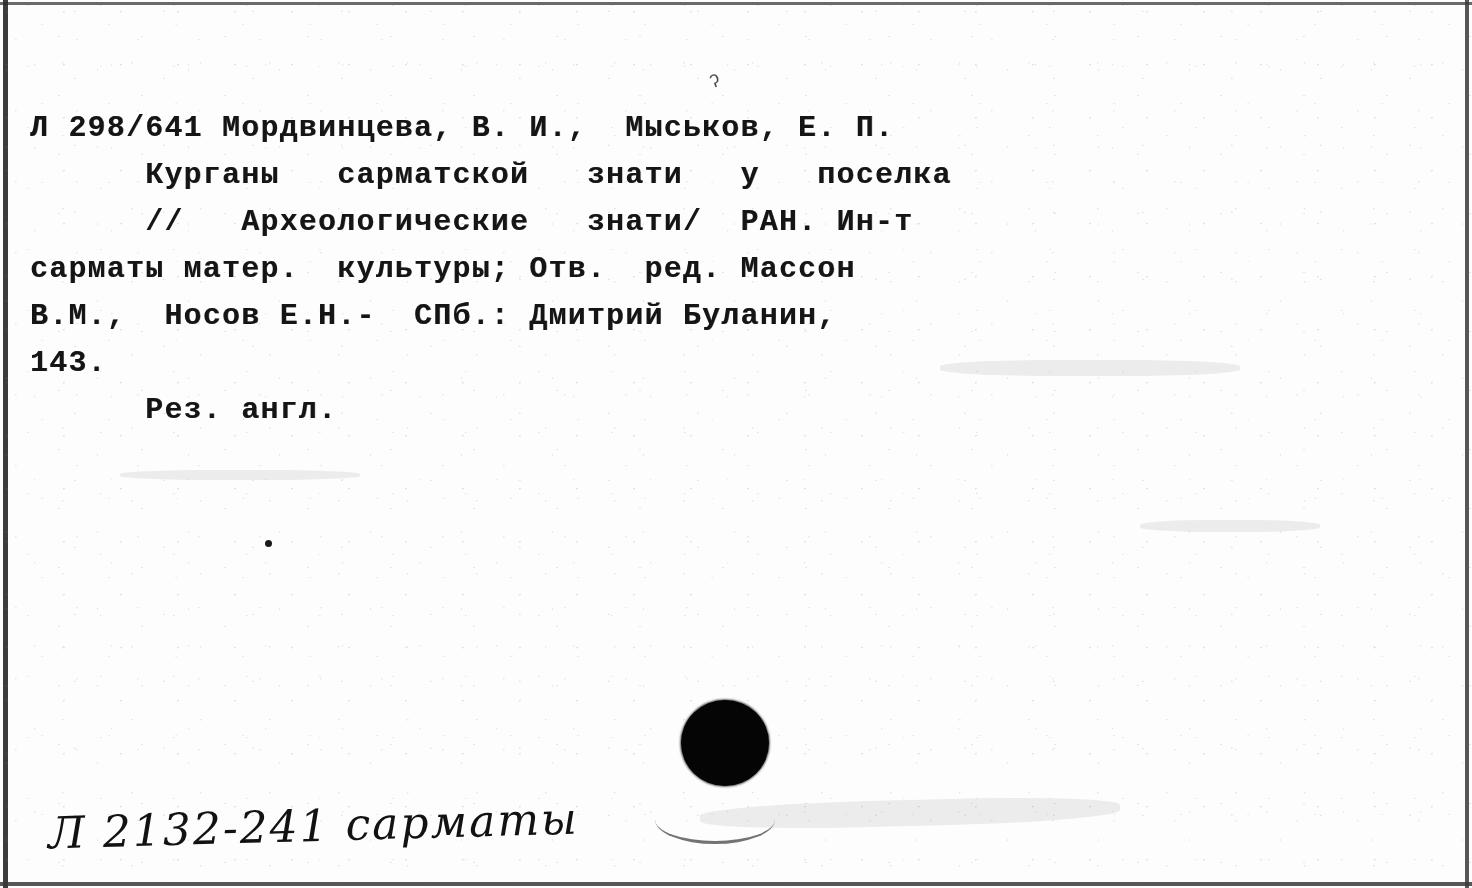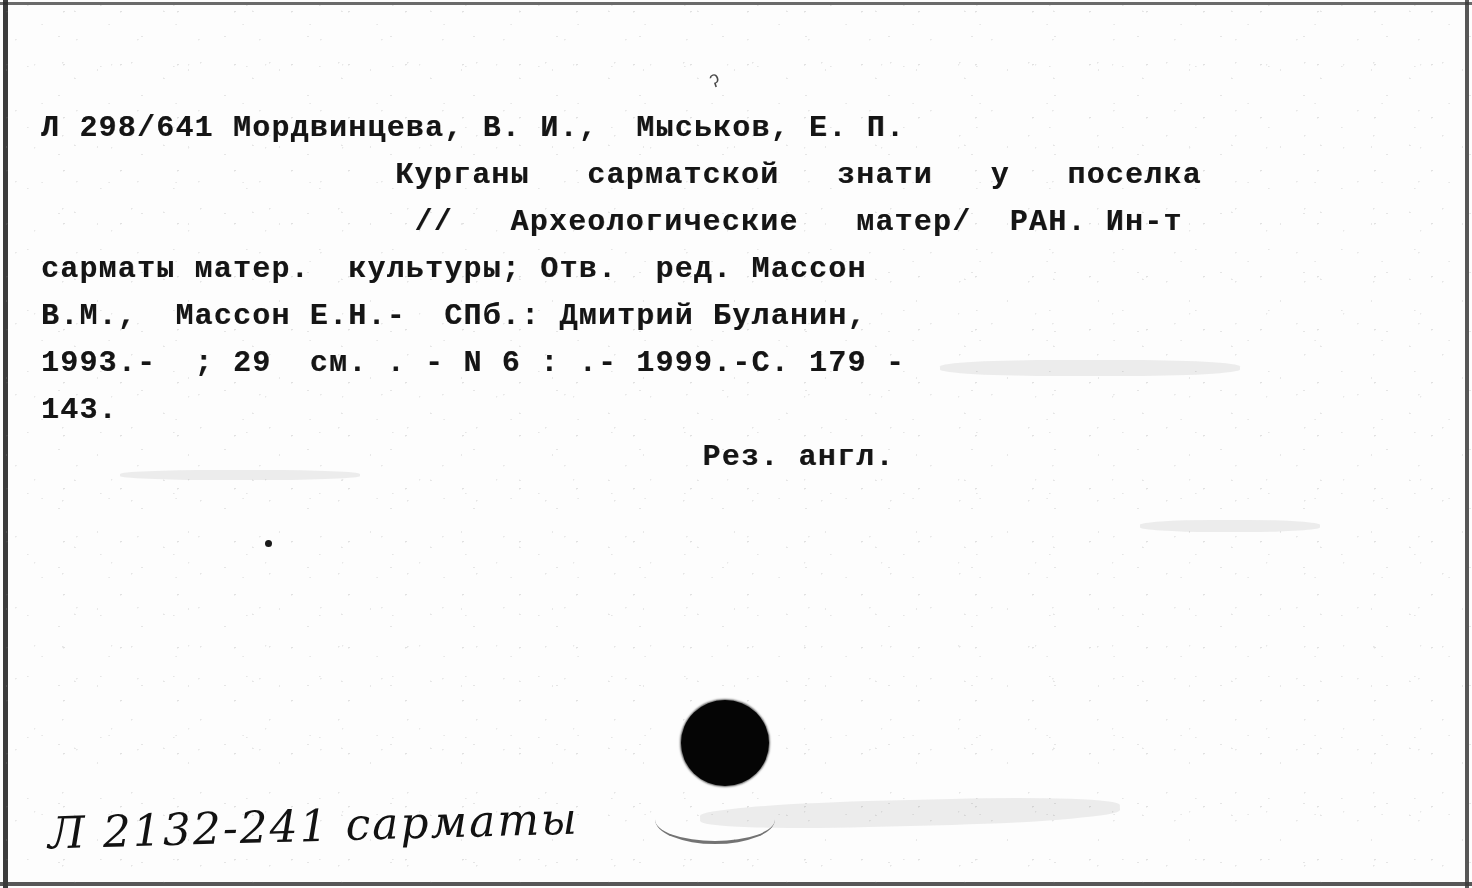--- a/index.html
+++ b/index.html
@@ -70,38 +70,37 @@
   .edge-bottom {
     position: absolute;
     left: 0; bottom: 2px;
     width: 1472px; height: 4px;
     background: #3a3a3a;
     opacity: .85;
   }
 
   .record {
     position: absolute;
-    left: 41px;
+    left: 30px;
     top: 105px;
     width: 1400px;
   }
 
   .line {
     font-size: 30px;
     font-weight: 700;
     letter-spacing: 1.2px;
     line-height: 47px;
     white-space: pre;
     color: #151515;
     text-shadow: 0.4px 0.3px 0 rgba(0,0,0,.45);
   }
 
   .line.indent {
     padding-left: 0;
-    text-align: center;
   }
 
   
   .smudge {
     position: absolute;
     background: rgba(90,90,90,.10);
     pointer-events: none;
     border-radius: 40%;
   }
   .s1 { left: 940px; top: 360px; width: 300px; height: 16px; }
@@ -178,24 +177,23 @@
   <div class="smudge s1"></div>
   <div class="smudge s2"></div>
   <div class="smudge s4"></div>
   <div class="smudge s3"></div>
 
   <div class="tick">ʔ</div>
 
   <div class="record">
     <div class="line">Л 298/641 Мордвинцева, В. И.,  Мыськов, Е. П.</div>
     <div class="line indent">      Курганы   сарматской   знати   у   поселка</div>
-    <div class="line indent">      //   Археологические   матер/  РАН. Ин-т</div>
+    <div class="line indent">      //   Археологические   знати/  РАН. Ин-т</div>
     <div class="line">сарматы матер.  культуры; Отв.  ред. Массон</div>
-    <div class="line">В.М.,  Массон Е.Н.-  СПб.: Дмитрий Буланин,</div>
-    <div class="line">1993.-  ; 29  см. . - N 6 : .- 1999.-С. 179 -</div>
+    <div class="line">В.М.,  Носов Е.Н.-  СПб.: Дмитрий Буланин,</div>
     <div class="line">143.</div>
     <div class="line indent">      Рез. англ.</div>
   </div>
 
   <div class="dot-left"></div>
 
   <div class="hole"></div>
   <div class="hole-arc"></div>
 
   <div class="handwriting">Л 2132-241 сарматы</div>

